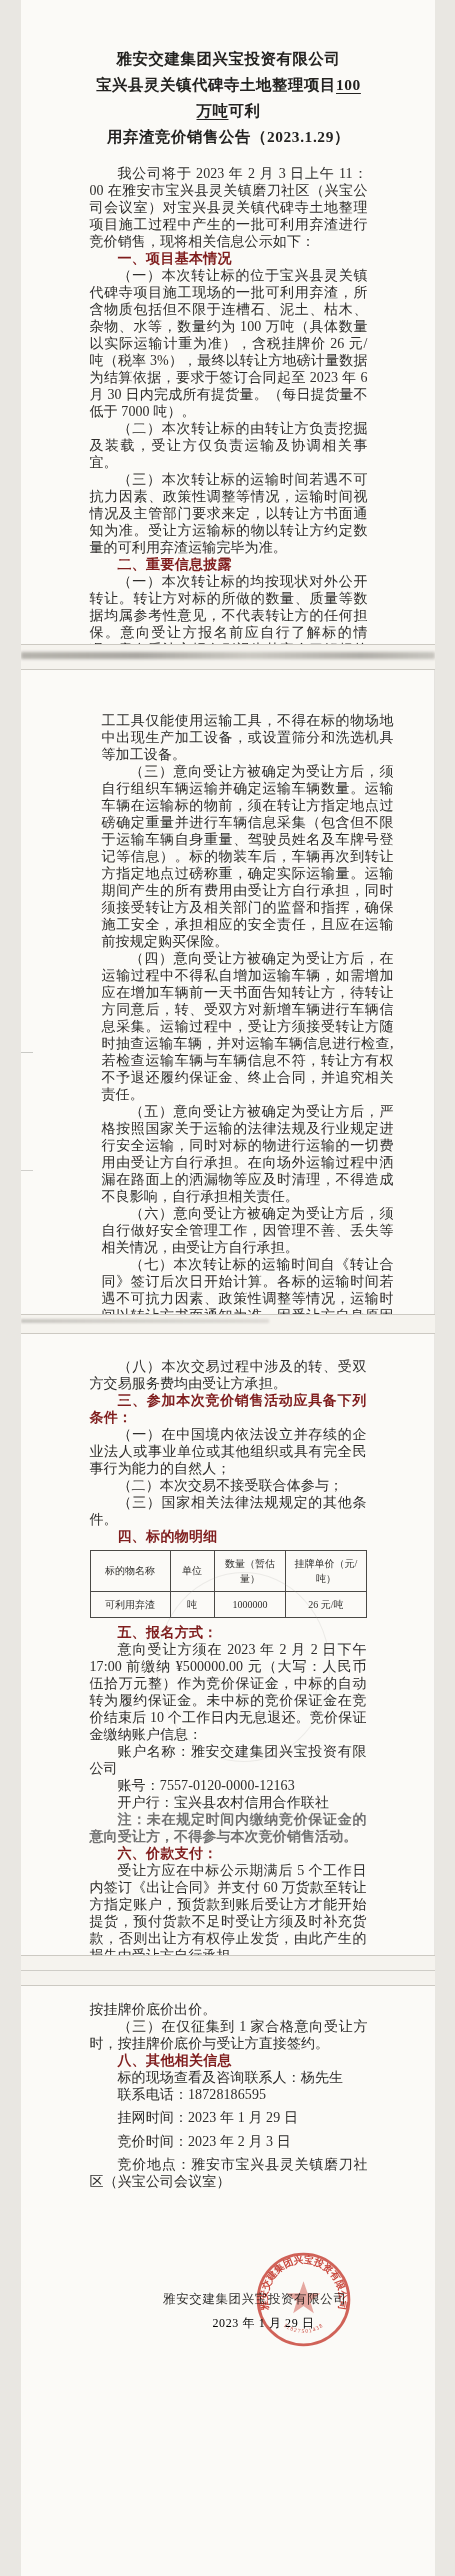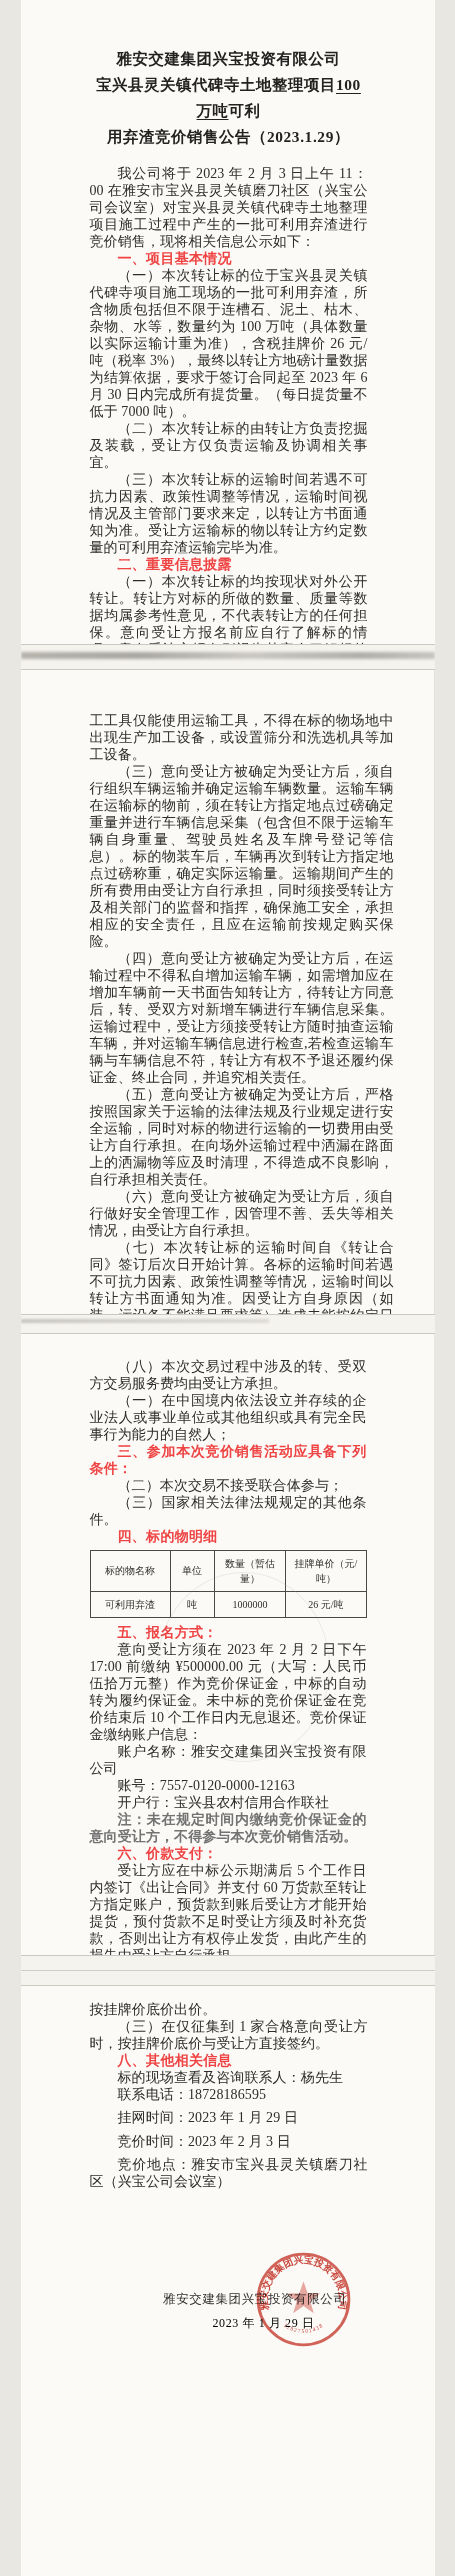--- a/index.html
+++ b/index.html
@@ -4,21 +4,21 @@
 <style>
   html,body { margin:0; padding:0; background:#e9e7e2; }
   .doc {
     position:relative; width:414px; height:2576px; margin:0 auto;
     background:#fbfaf7; overflow:hidden;
     font-family:"Liberation Serif","DejaVu Serif",serif;
     color:#2e2d2b;
   }
   .sheet { box-sizing:border-box; overflow:hidden; position:relative; background:#fbfaf7; }
   .sheet1 { height:644px; padding:33px 67px 0 69px; }
-  .sheet2 { height:644px; padding:42px 40px 0 69px; border-right:0.6px solid rgba(175,172,165,.30); }
+  .sheet2 { height:644px; padding:42px 40px 0 69px; border-right:0.6px solid rgba(175,172,165,.30);margin-left:12px; }
   .sheet3 { height:621px; padding:24px 67px 0 69px; border-right:0.6px solid rgba(175,172,165,.25); }
   .sheet4 { height:591px; padding:15px 67px 8px 69px; }
 
   
   .seam { position:relative; background:#f5f3ee; }
   .seam1 { height:26px; }
   .seam2 { height:20px; }
   .seam3 { height:31px; }
   .seam::before, .seam::after {
     content:""; position:absolute; left:0; right:0; height:0.6px; background:#ccc9c2;
@@ -52,21 +52,21 @@
   .title { margin:12.5px 0 15px 0; text-align:center; font-weight:bold; font-size:15.4px; line-height:26px; letter-spacing:0.6px; color:#232220; }
   .title .tl { display:block; }
   .title .u { text-decoration:underline; text-underline-offset:2.8px;text-align:center; }
 
   
   .body {
     margin:0; font-size:14px; line-height:17px; letter-spacing:0.1px;
     text-align:justify; text-indent:2em;
   }
   .noind { text-indent:0; }
-  .hd { font-family:"Liberation Sans","DejaVu Sans",sans-serif; font-weight:700; color:#ef4444; letter-spacing:0.3px; }
+  .hd { font-family:"Liberation Sans","DejaVu Sans",sans-serif; font-weight:700; color:#7f1d1d; letter-spacing:0.3px; }
   .boldnote { font-family:"Liberation Sans","DejaVu Sans",sans-serif; font-weight:700; color:#737373; }
   .spaced { margin-top:6.3px; }
 
   
   table.detail {
     width:100%; border-collapse:collapse; margin:4.6px 0 5.7px 0;
     border:1.1px solid #3a3936; font-size:10px;
   }
   table.detail th, table.detail td {
     border:0.6px solid #4a4946; font-weight:normal; text-align:center;
@@ -128,22 +128,22 @@
     <p class="body">（七）本次转让标的运输时间自《转让合同》签订后次日开始计算。各标的运输时间若遇不可抗力因素、政策性调整等情况，运输时间以转让方书面通知为准。因受让方自身原因（如装、运设备不能满足要求等）造成未能按约定日期或约定数量完成运输，转让方有权不予退还履约保证金，终止合同，并追究相关责任。</p>
   </section>
 
   <div class="seam seam2">
       <div class="smudge-light"></div>
     </div>
 
   <section class="sheet sheet3">
     <div class="ghost-circle"></div>
     <p class="body">（八）本次交易过程中涉及的转、受双方交易服务费均由受让方承担。</p>
+    <p class="body hd">三、参加本次竞价销售活动应具备下列条件：</p>
     <p class="body">（一）在中国境内依法设立并存续的企业法人或事业单位或其他组织或具有完全民事行为能力的自然人；</p>
-    <p class="body hd">三、参加本次竞价销售活动应具备下列条件：</p>
     <p class="body">（二）本次交易不接受联合体参与；</p>
     <p class="body">（三）国家相关法律法规规定的其他条件。</p>
     <p class="body hd">四、标的物明细</p>
 
     <table class="detail">
       <colgroup>
           <col class="c1">
           <col class="c2">
           <col class="c3">
           <col class="c4">

